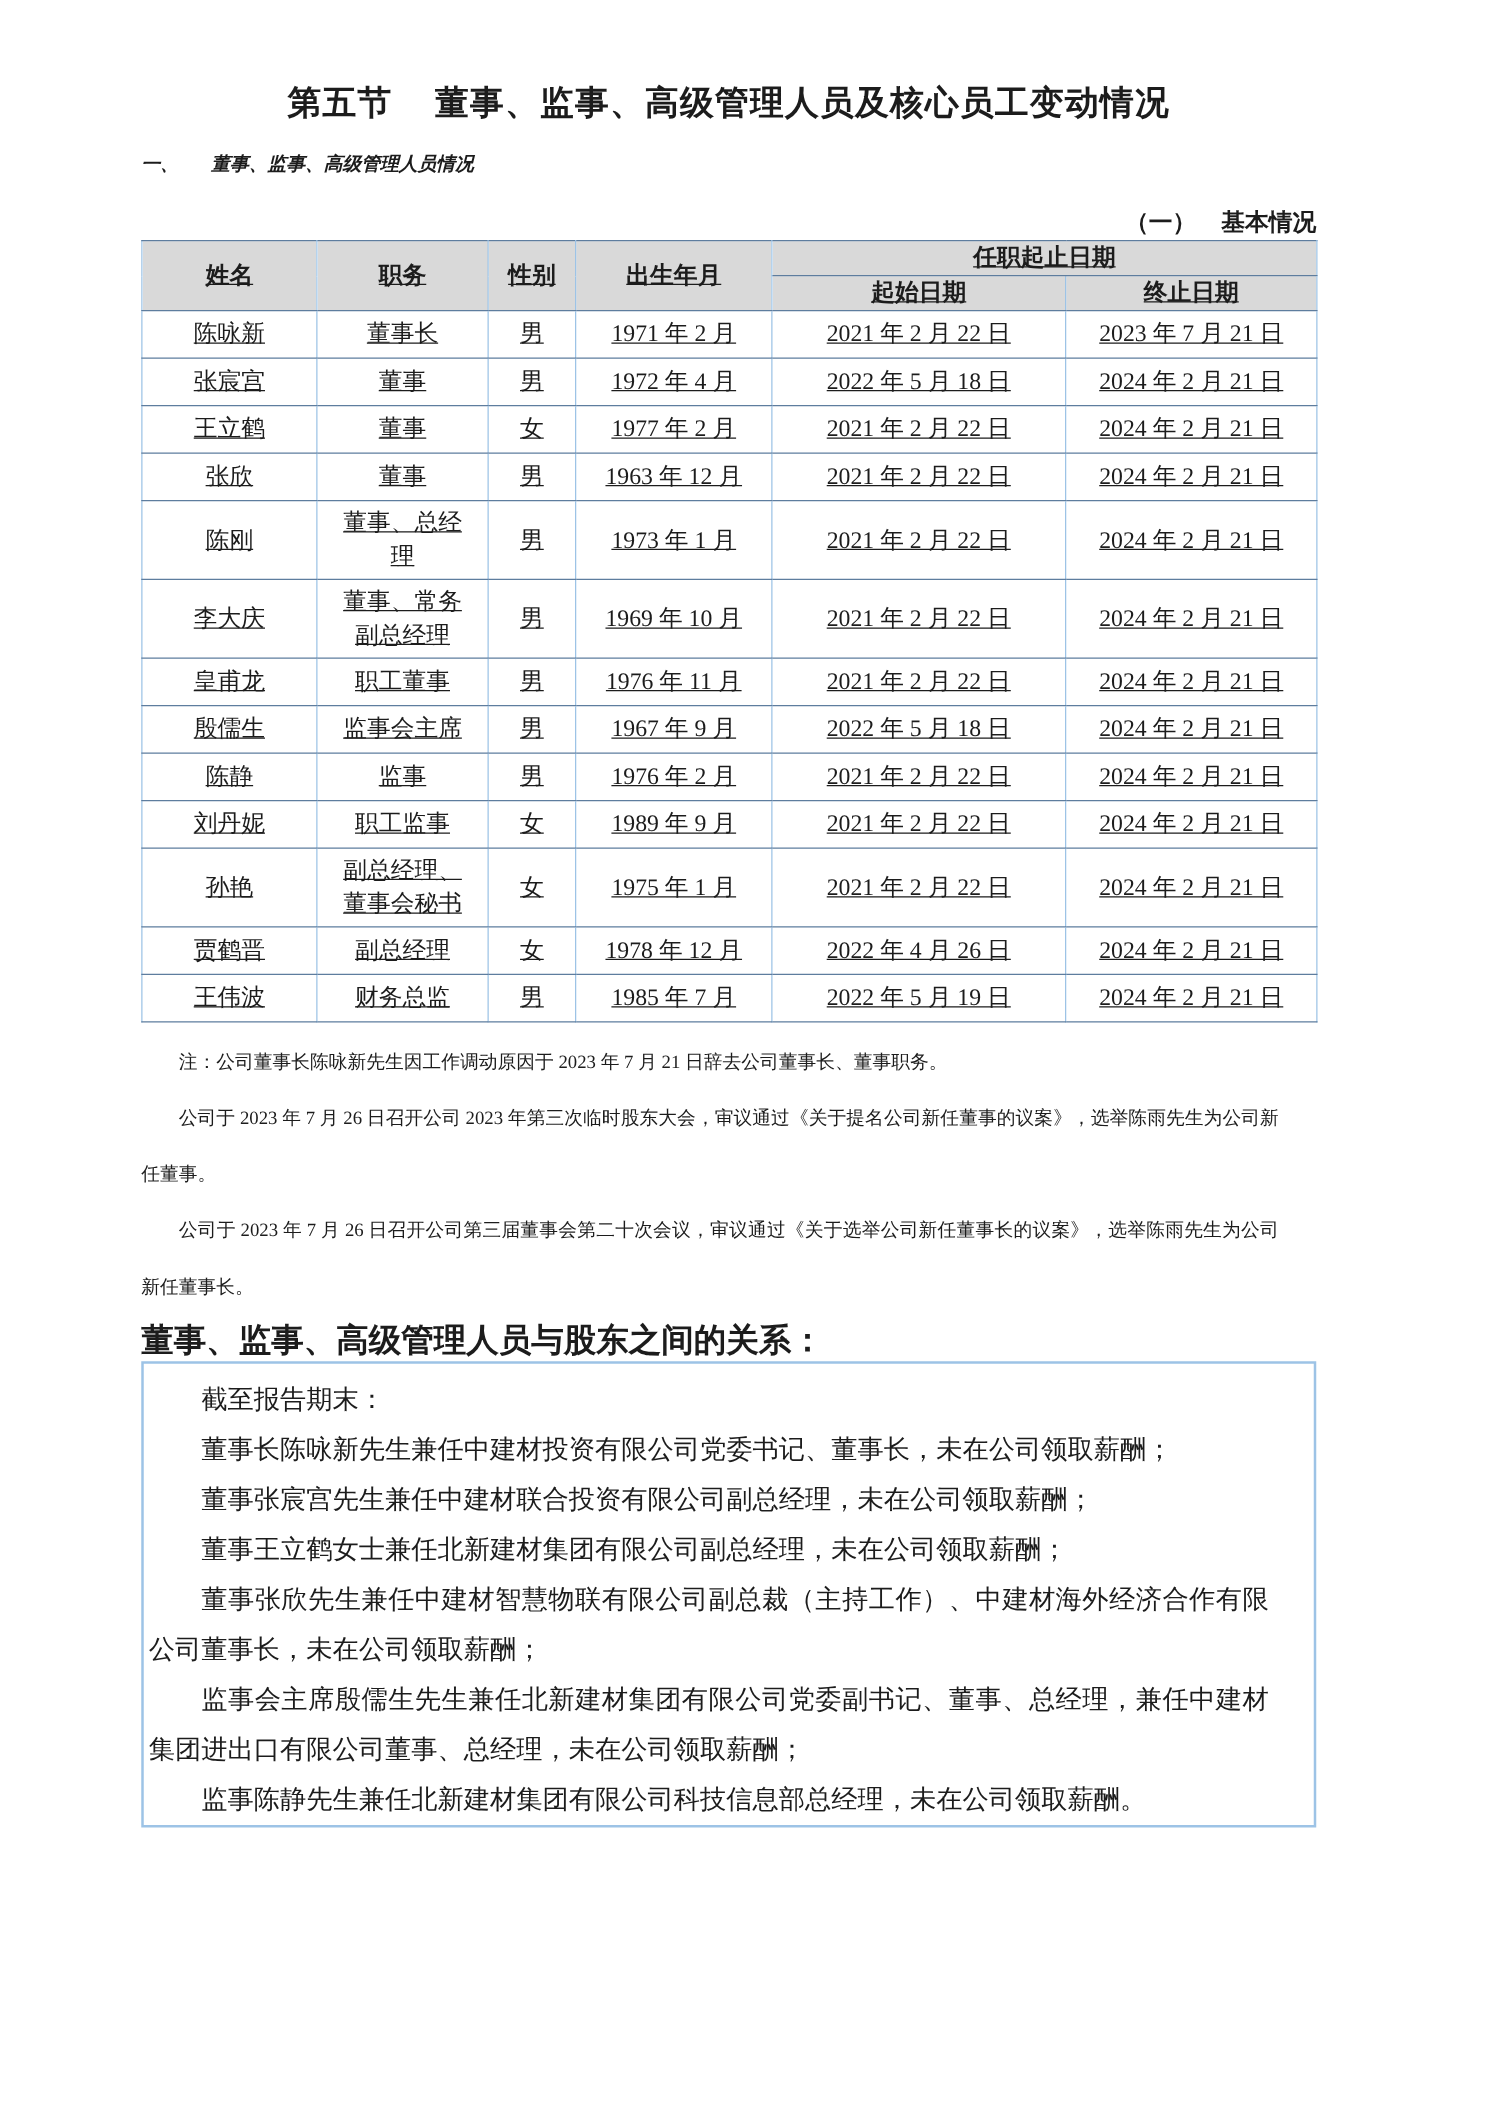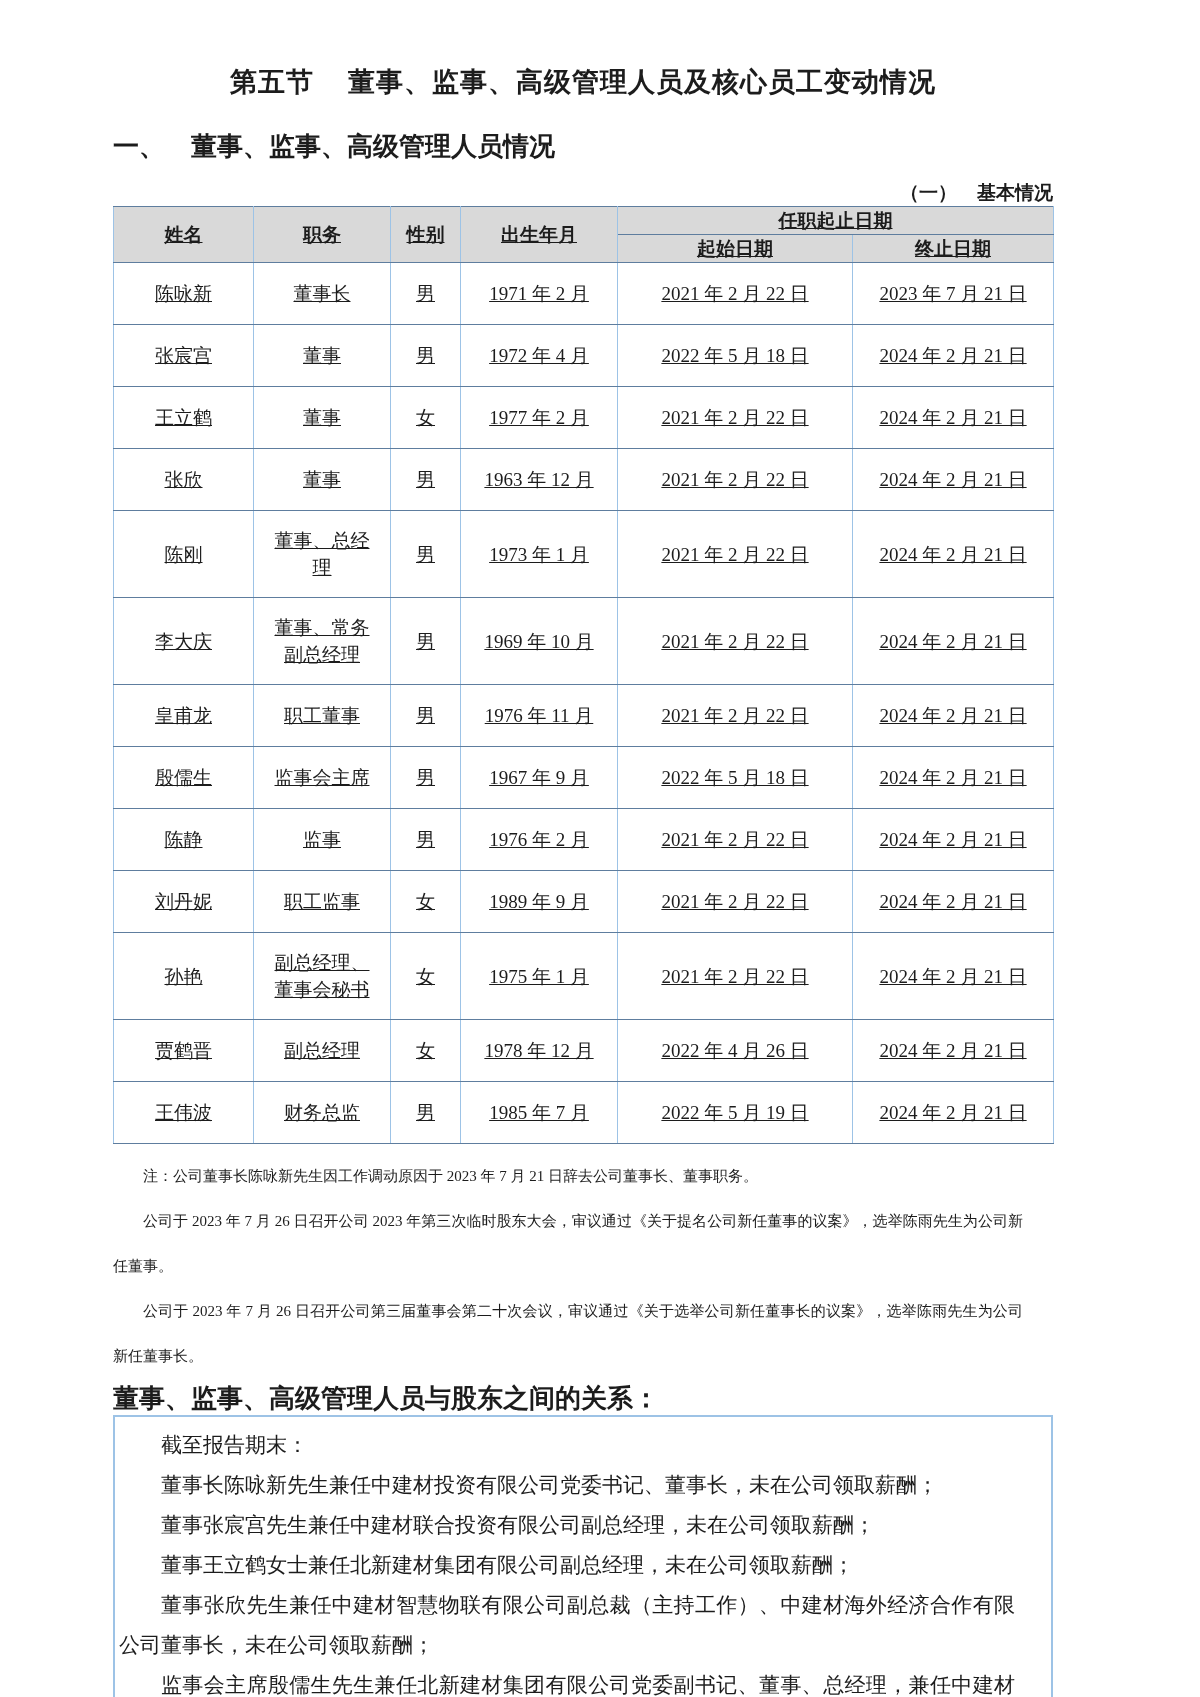--- a/index.html
+++ b/index.html
@@ -25,25 +25,26 @@
     padding-top:64px;
     text-align:center;
     font-family:"Liberation Sans", sans-serif;
     font-weight:bold;
     font-size:27px;
     line-height:36px;
     letter-spacing:1px;
   }
   .doc-title .gap{display:inline-block;width:34px;}
   .h1{
-    margin-top:32px;
-    font-family:"Liberation Sans", sans-serif;
-    font-weight:bold;
-    font-size:26px;
+    margin-top:18px;
+    font-family:"Liberation Sans", sans-serif;
+    font-weight:bold;
+    font-size:15px;
     line-height:28px;
+    font-style:italic;
   }
   .h1 .gap{display:inline-block;width:26px;}
   .h2{
     margin-top:20px;
     font-family:"Liberation Sans", sans-serif;
     font-weight:bold;
     font-size:19px;
     line-height:26px;
     text-align:right;
   }
@@ -70,21 +71,21 @@
   }
   table.mgmt th{
     background:var(--header-bg);
     font-family:"Liberation Sans", sans-serif;
     font-weight:bold;
     font-size:19px;
     height:26px;
     padding:0 2px;
   }
   table.mgmt td{height:29px;}
-  table.mgmt td.pos{padding:16px 15px;}
+  table.mgmt td.pos{padding:4px 15px;}
 
   .notes-block{
     margin-top:10px;
     width:910px;
   }
   .notes-block p{
     margin:0;
     font-size:15px;
     line-height:45px;
     text-indent:2em;
@@ -95,21 +96,21 @@
     font-family:"Liberation Sans", sans-serif;
     font-weight:bold;
     font-size:26px;
     line-height:30px;
   }
   .rel-box{
     margin-top:2px;
     width:940px;
     box-sizing:border-box;
     border:2px solid var(--box-border);
-    padding:8px 36px 18px 4px;
+    padding:8px 36px 1px 4px;
   }
   .rel-box p{
     margin:0;
     font-size:21px;
     line-height:40px;
     text-indent:2em;
     text-align:justify;
   }
 </style>
 </head>

